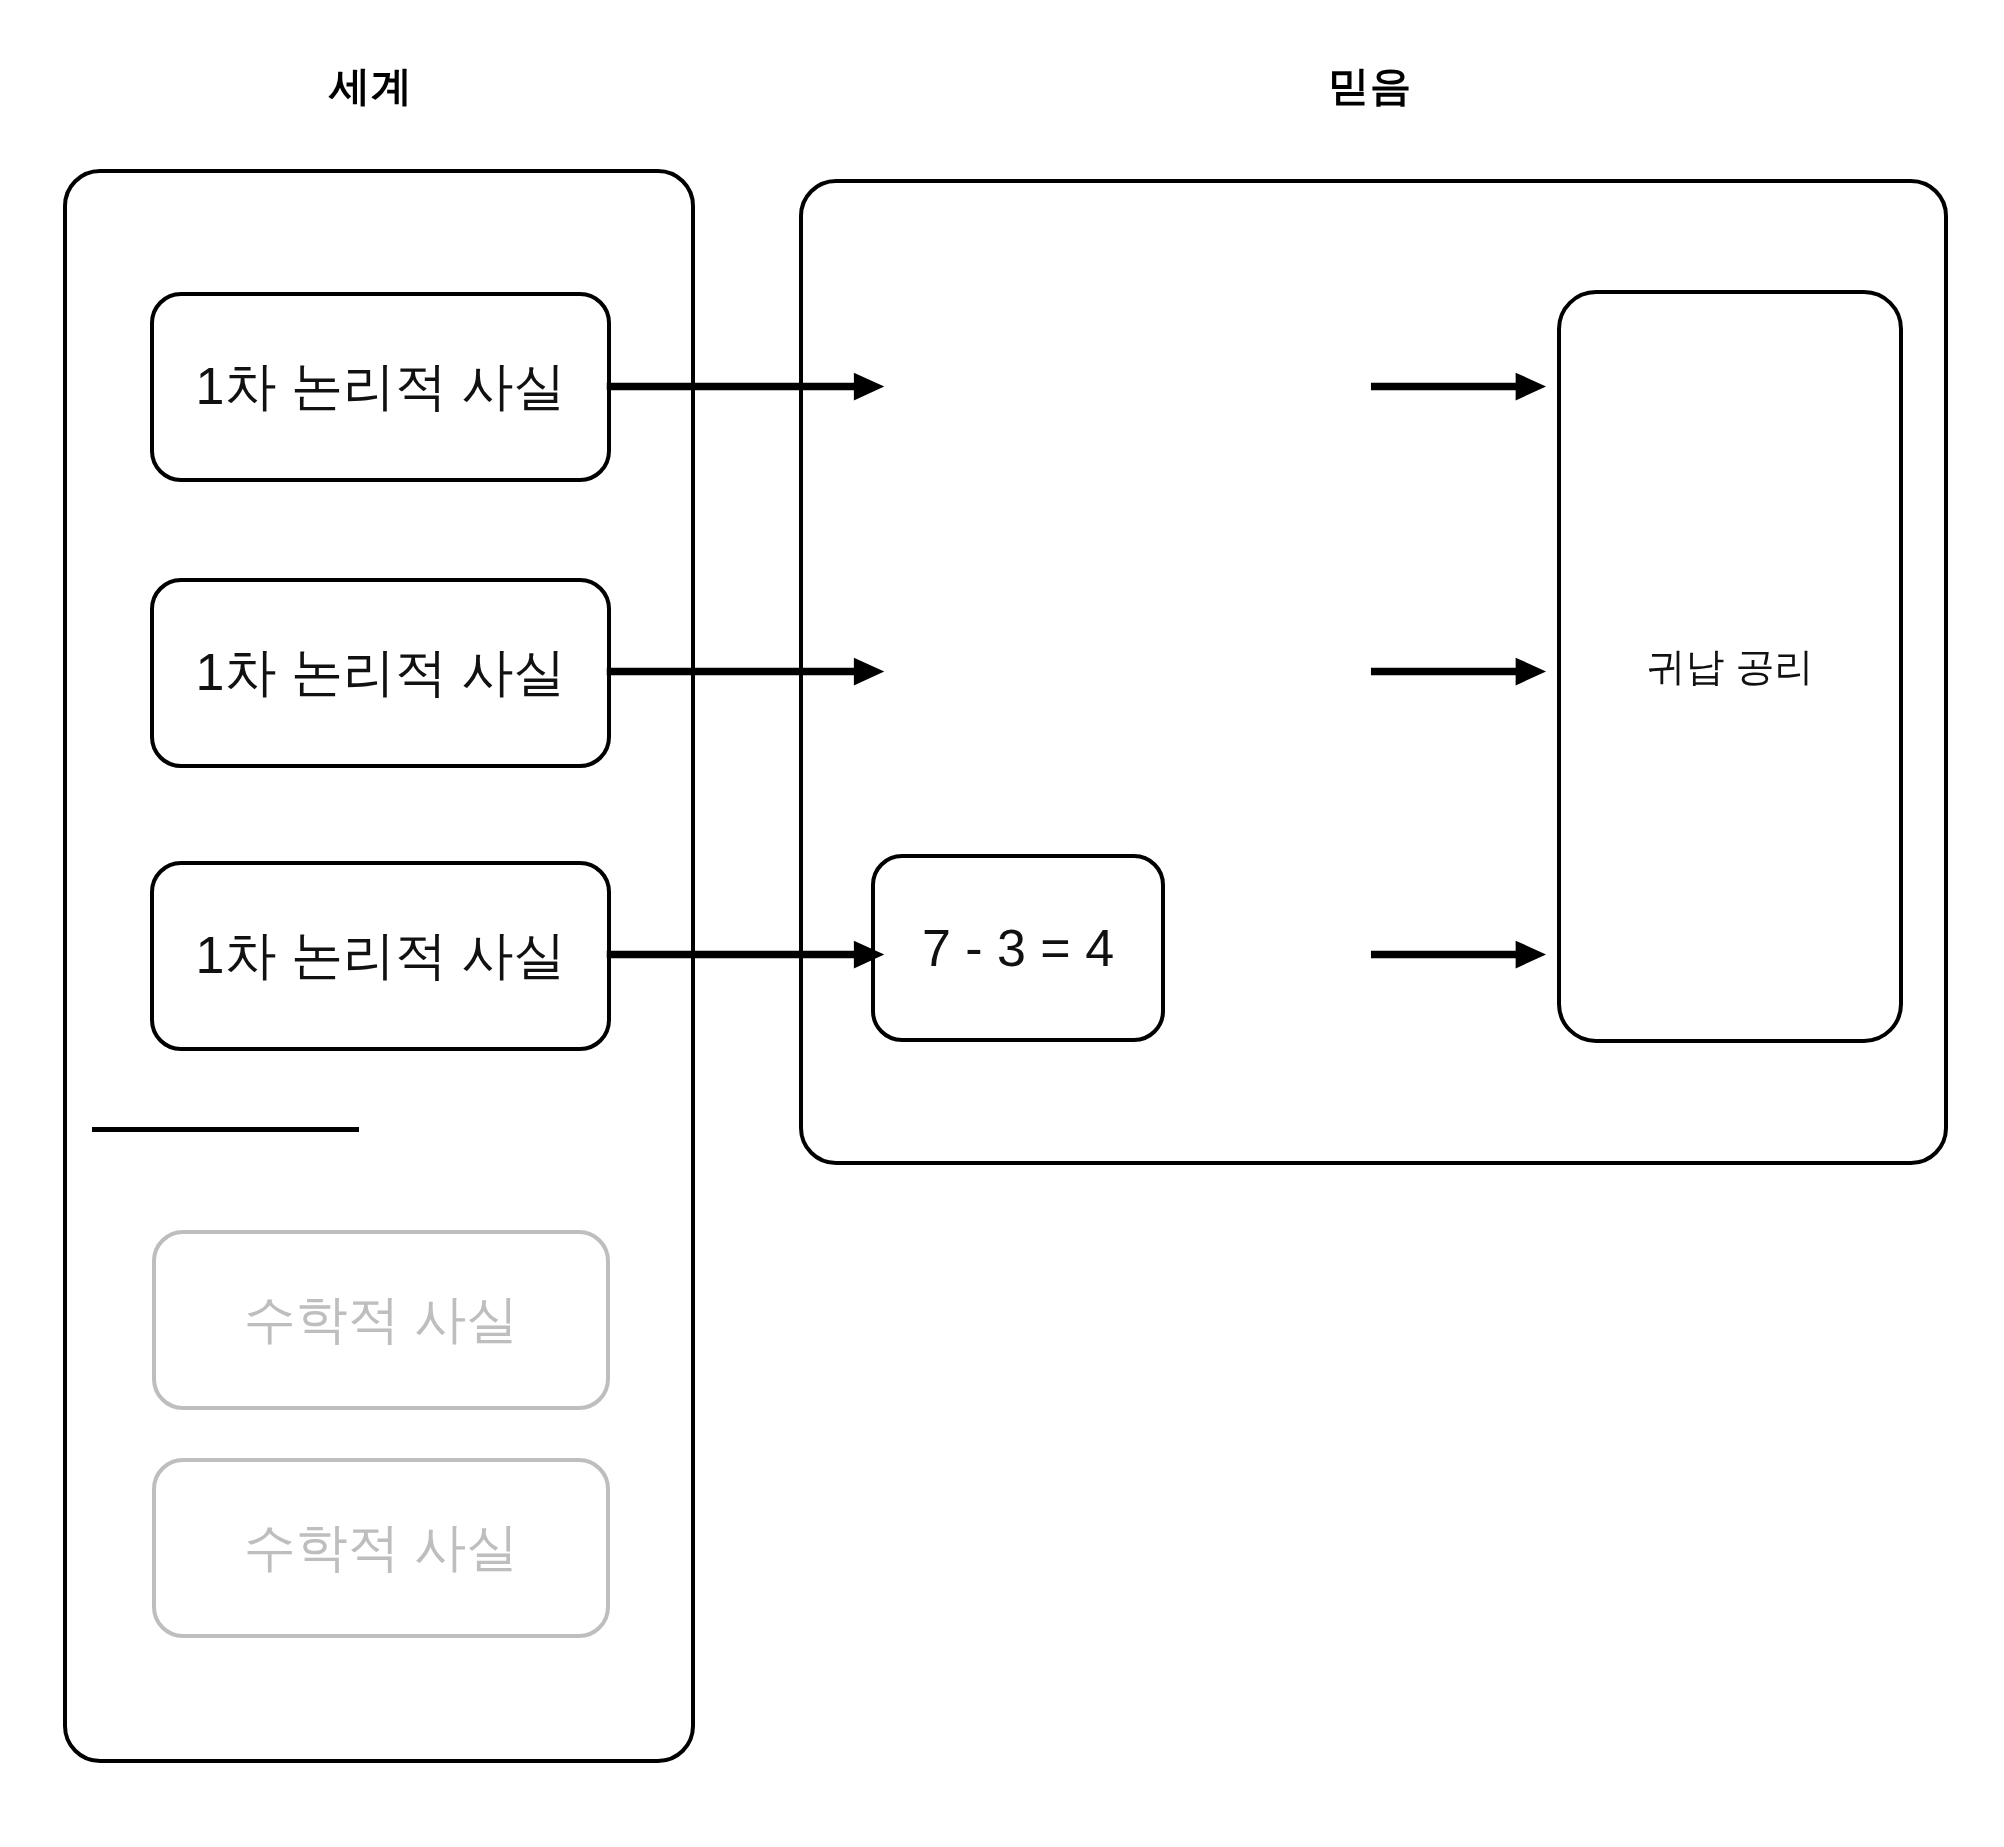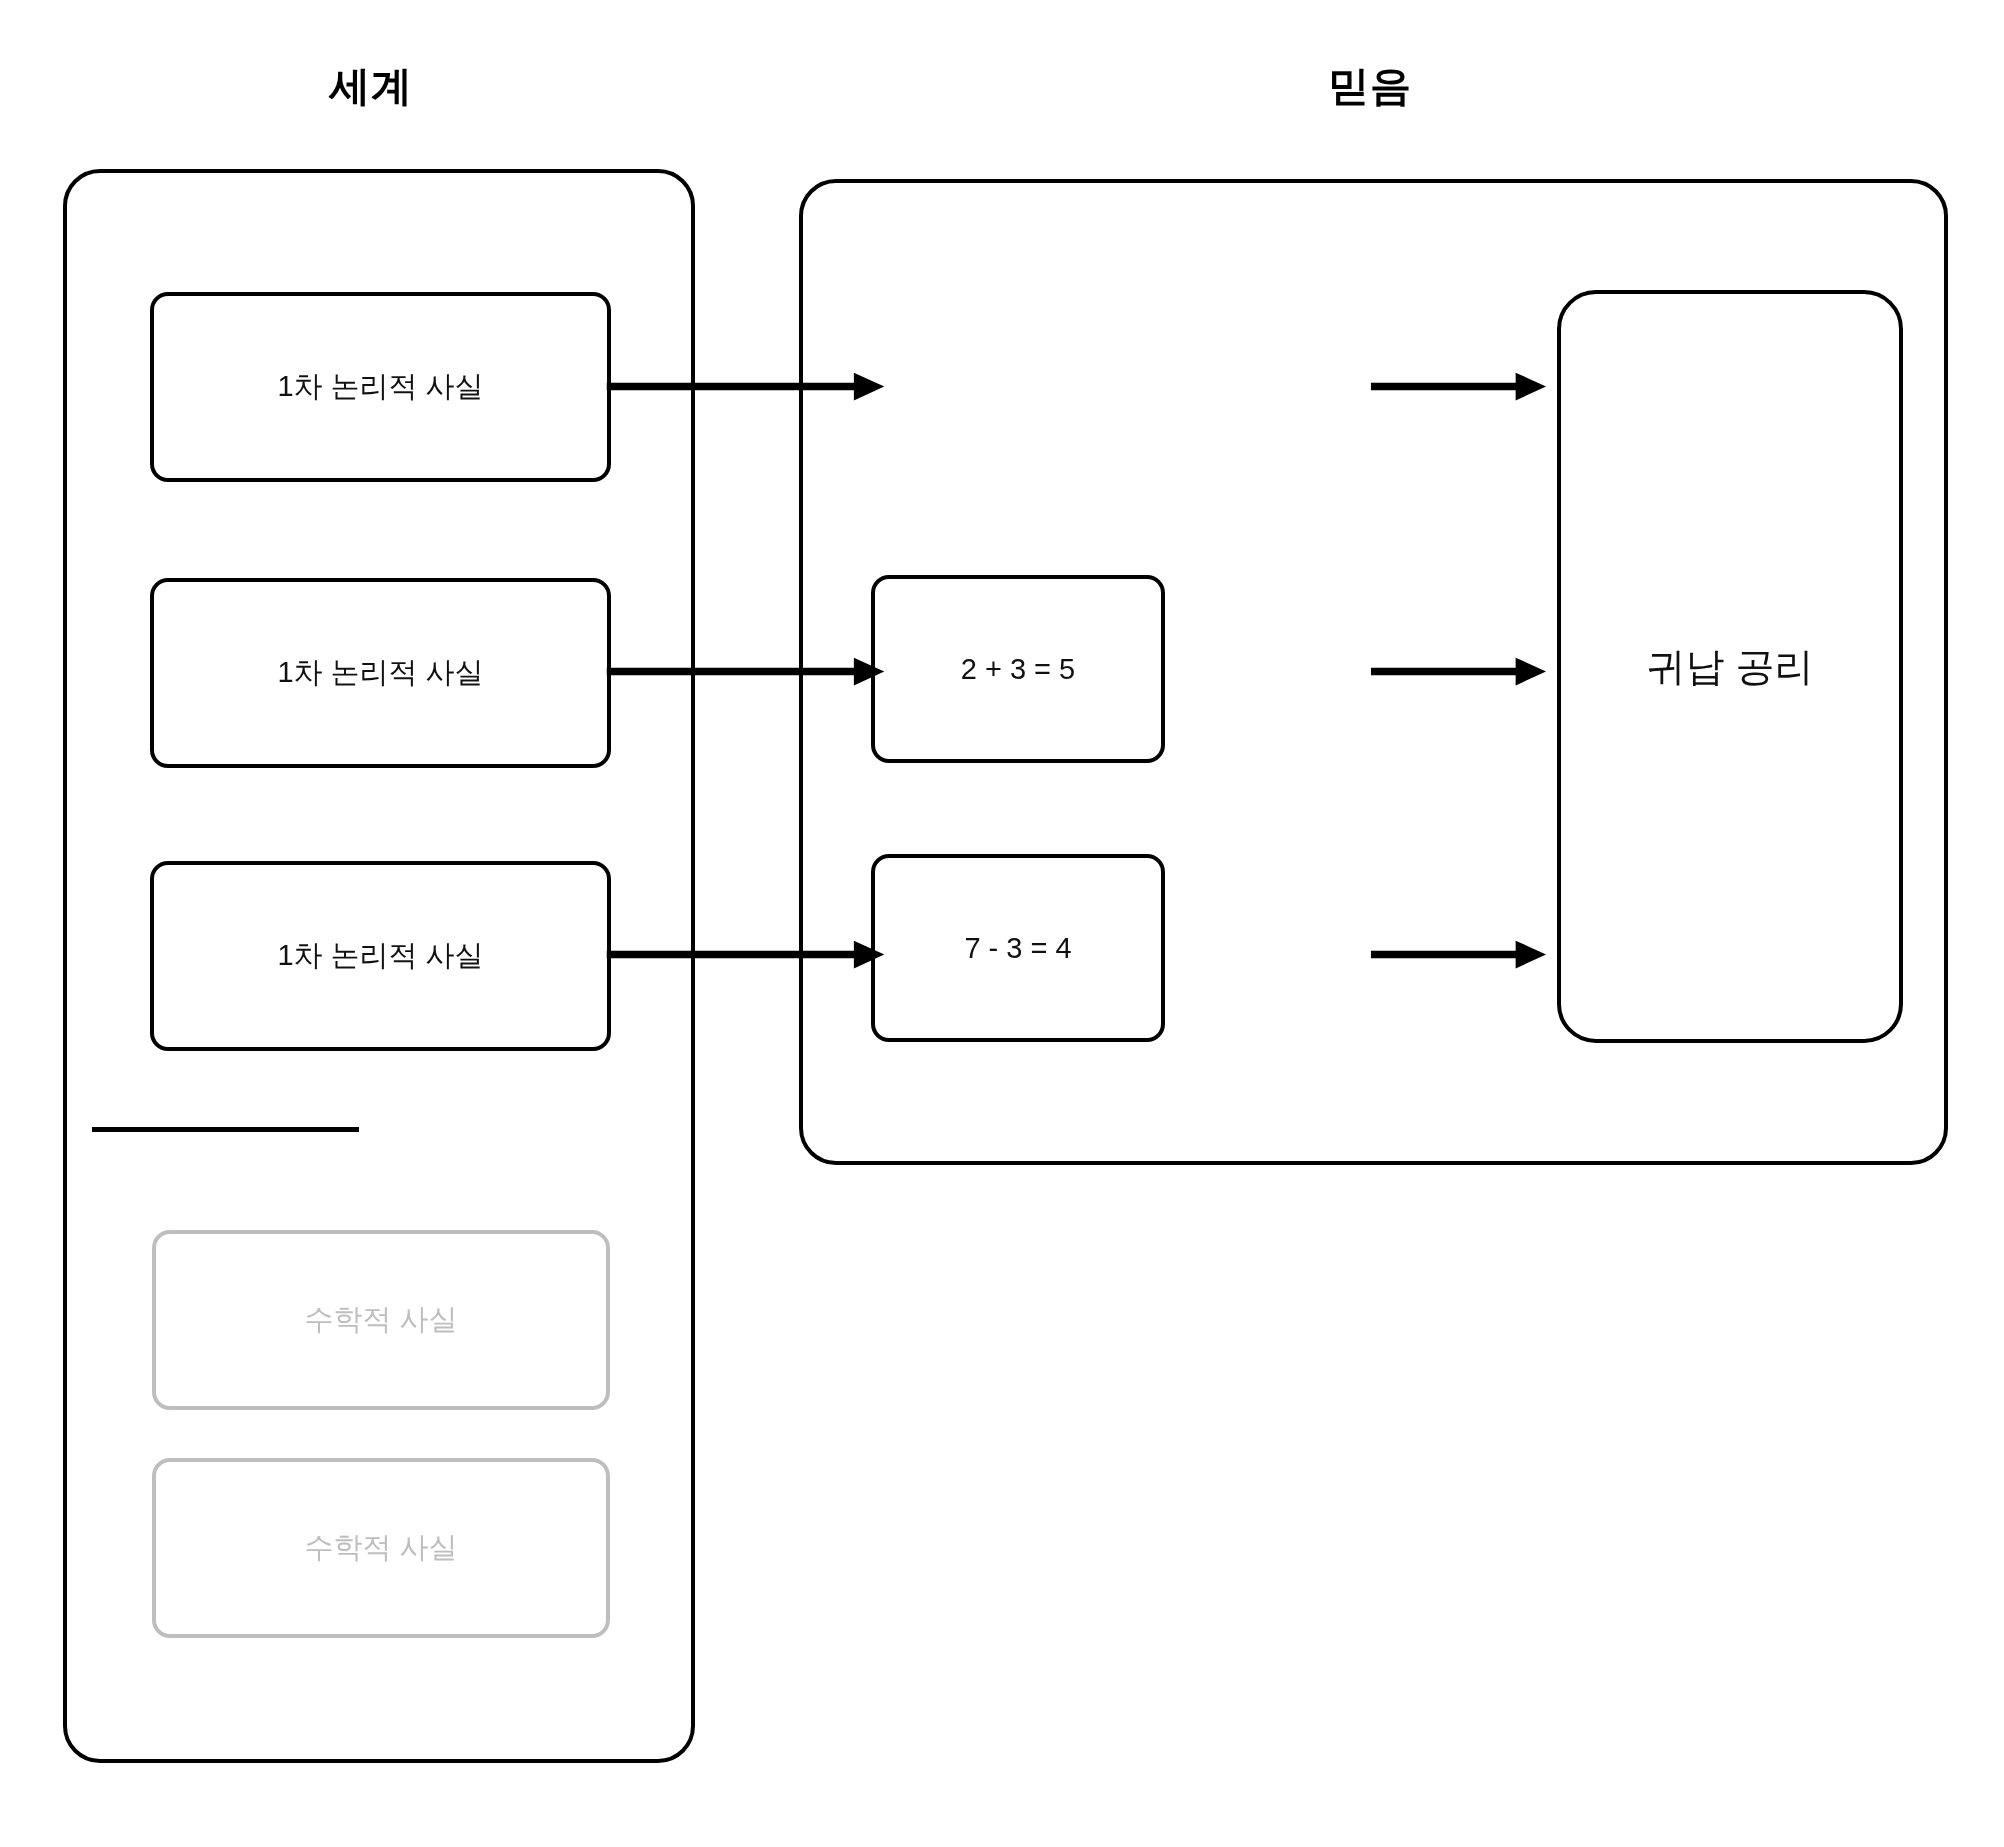--- a/index.html
+++ b/index.html
@@ -53,26 +53,26 @@
     top: 179px;
     width: 1149px;
     height: 986px;
   }
 
   
   .node {
     position: absolute;
     box-sizing: border-box;
     border: 4.7px solid #000000;
-    border-radius: 18px;
+    border-radius: 31px;
     background: #ffffff;
     display: flex;
     align-items: center;
     justify-content: center;
-    font-size: 29px;
+    font-size: 52px;
     color: #111111;
     white-space: nowrap;
     z-index: 3;
   }
   .node.muted {
     border-color: #bebebe;
     color: #bebebe;
     border-width: 4px;
   }
 
@@ -149,21 +149,20 @@
 
   <div id="world-divider"></div>
 
   <div class="node muted" id="mfact-1">수학적 사실</div>
 
   <div class="node muted" id="mfact-2">수학적 사실</div>
 
   <div class="container-box" id="belief-container"></div>
 
 
-  <div class="node" id="eq-2">2 + 3 = 5</div>
 
   <div class="node" id="eq-3">7 - 3 = 4</div>
 
   <div class="node" id="axiom">귀납 공리</div>
 
   <div class="arrow" id="arrow-w1">
     <svg width="281" height="37" viewBox="0 0 420 56">
       <line x1="0" y1="28" x2="378" y2="28" stroke="#000000" stroke-width="11"></line>
       <polygon points="420,28 374,7 374,49" fill="#000000"></polygon>
     </svg>

